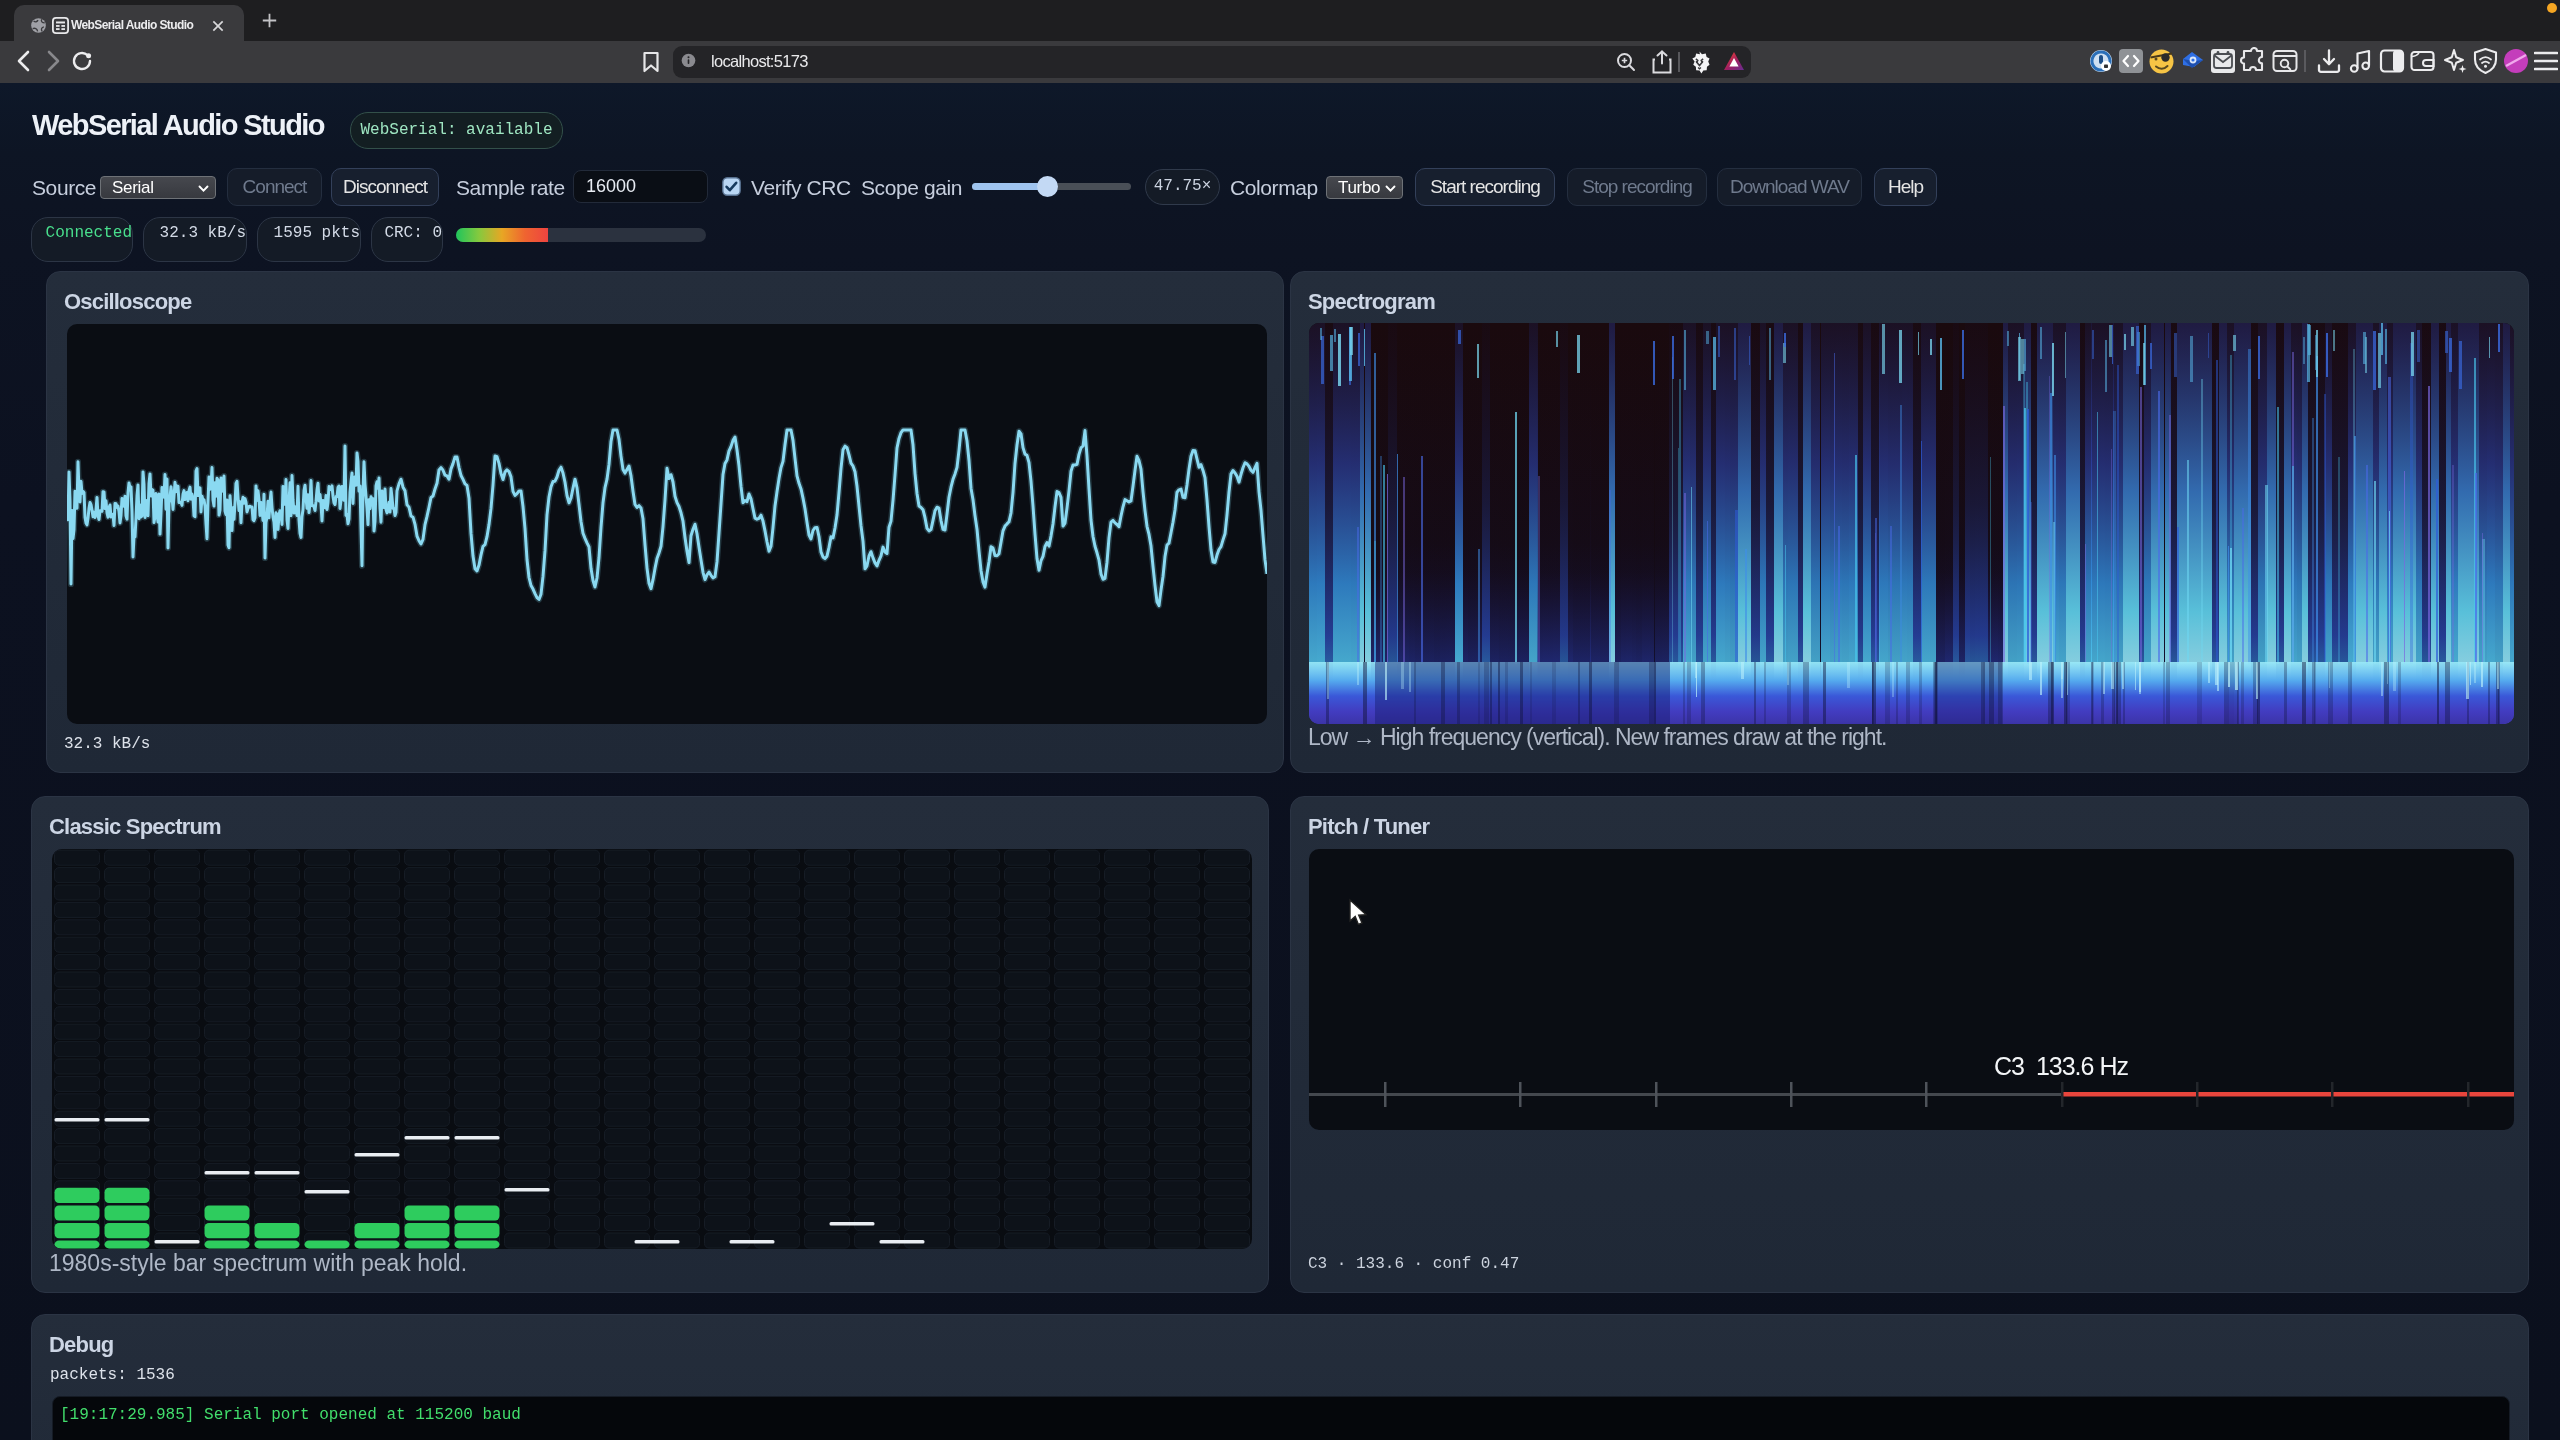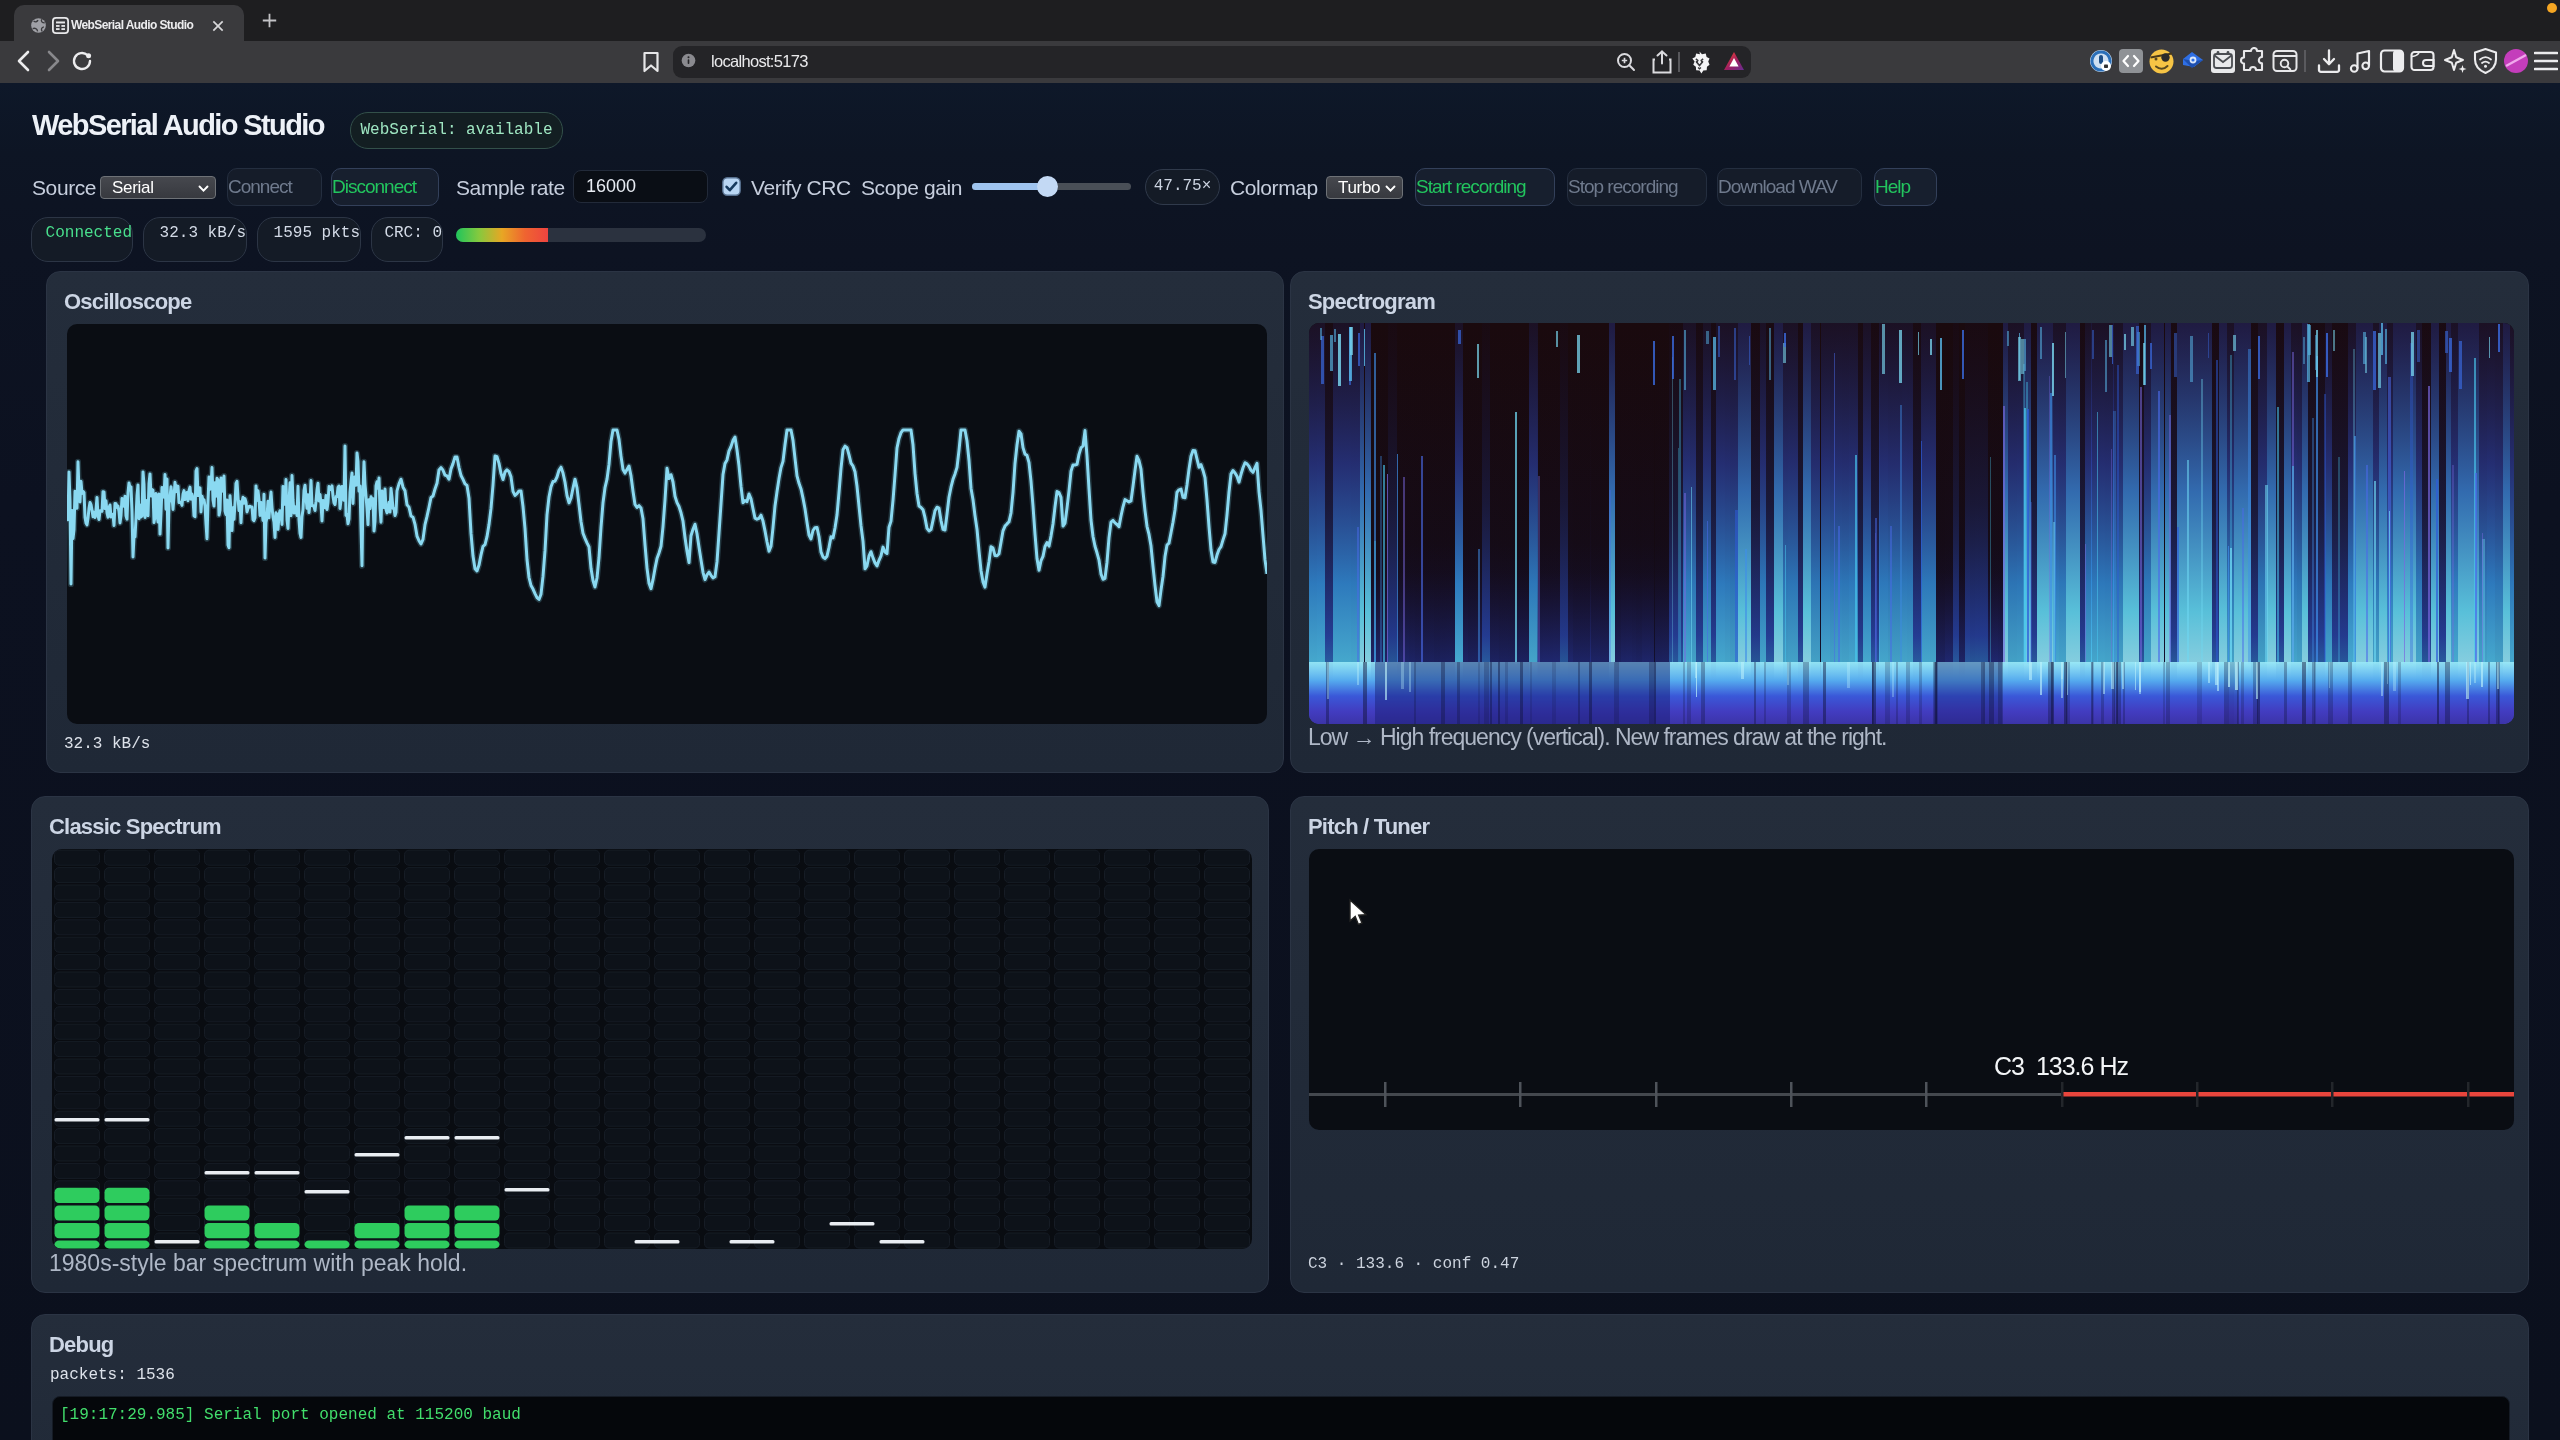--- a/index.html
+++ b/index.html
@@ -9,22 +9,22 @@
 #tab .title{position:absolute;left:57px;top:13px;font-size:12px;font-weight:700;color:#ececee;white-space:nowrap;letter-spacing:-.6px}
 #toolbar{position:absolute;left:0;top:41px;width:2560px;height:42px;background:#3a3a3d}
 #addrbar{position:absolute;left:673px;top:46px;width:1078px;height:32px;background:#242427;border-radius:9px}
 #page{position:absolute;left:0;top:83px;width:2560px;height:1357px;
  background:linear-gradient(180deg,#0e1829 0,#0d1524 70px,#0d1322 170px,#0c1120 420px,#0b101d 100%)}
 .hdr{position:absolute;left:32px;top:26px;font-size:29px;font-weight:700;color:#edf1f7;letter-spacing:-1.6px;white-space:nowrap}
 .badge-ws{position:absolute;left:350px;top:29px;width:213px;height:37px;border:1.5px solid #33504a;border-radius:18px;background:#131e22;
  color:#9fe6c2;font-family:"Liberation Mono",monospace;font-size:16px;line-height:34px;text-align:center;white-space:nowrap}
 .lbl{position:absolute;font-size:21px;color:#c6cedd;top:93px;letter-spacing:-.4px;white-space:nowrap}
 .btn{position:absolute;top:85px;height:38px;border-radius:10px;background:#151c29;border:1px solid #242e3f;
- font-size:19px;letter-spacing:-1px;color:#6f7a8d;text-align:left;line-height:36px;white-space:nowrap}
-.btn.on{color:#22c55e;border-color:#33405a;background:#171f2e}
+ font-size:19px;letter-spacing:-1px;color:#6f7a8d;text-align:center;line-height:36px;white-space:nowrap}
+.btn.on{color:#e5e5e5;border-color:#33405a;background:#171f2e}
 .sel{position:absolute;top:93px;height:23px;border-radius:4px;border:1px solid #6e7277;
  background:linear-gradient(180deg,#46484e,#37393f);color:#fff;font-size:17px;letter-spacing:-.3px;line-height:21px;padding-left:11px;white-space:nowrap}
 .sel svg{position:absolute;right:5px;top:5px}
 .inp{position:absolute;left:573px;top:87px;width:135px;height:33px;background:#0a0e15;border:1px solid #222a39;border-radius:8px;
  color:#e8ecf3;font-size:18px;line-height:31px;padding-left:12px}
 .pillb{position:absolute;height:36px;border:1.5px solid #303a4b;border-radius:18px;background:#141b26;
  font-family:"Liberation Mono",monospace;font-size:16px;color:#ccd4e1;text-align:center}
 .sbadge{position:absolute;top:134px;height:45px;border:1.5px solid #2c3545;border-radius:17px;background:#141b26;
  font-family:"Liberation Mono",monospace;font-size:16px;color:#d3dae6;text-align:right;white-space:nowrap}
 .panel{position:absolute;background:linear-gradient(180deg,#242d3b,#1f2836);border:1px solid #2b3444;border-radius:14px}

